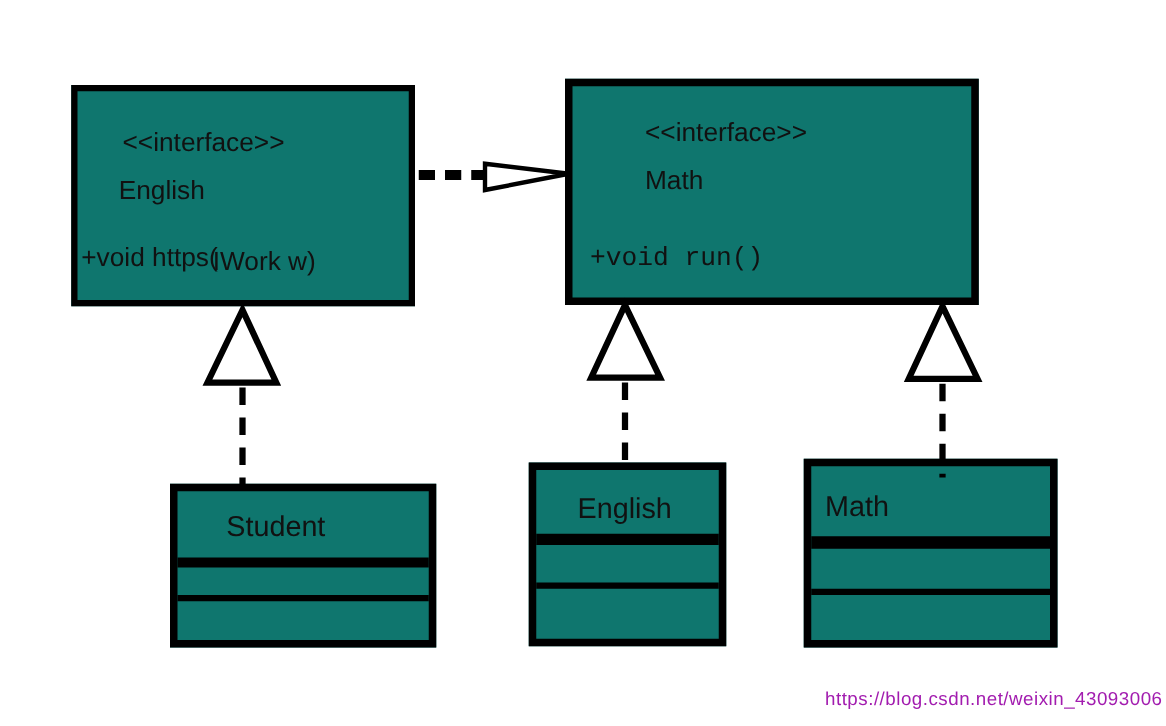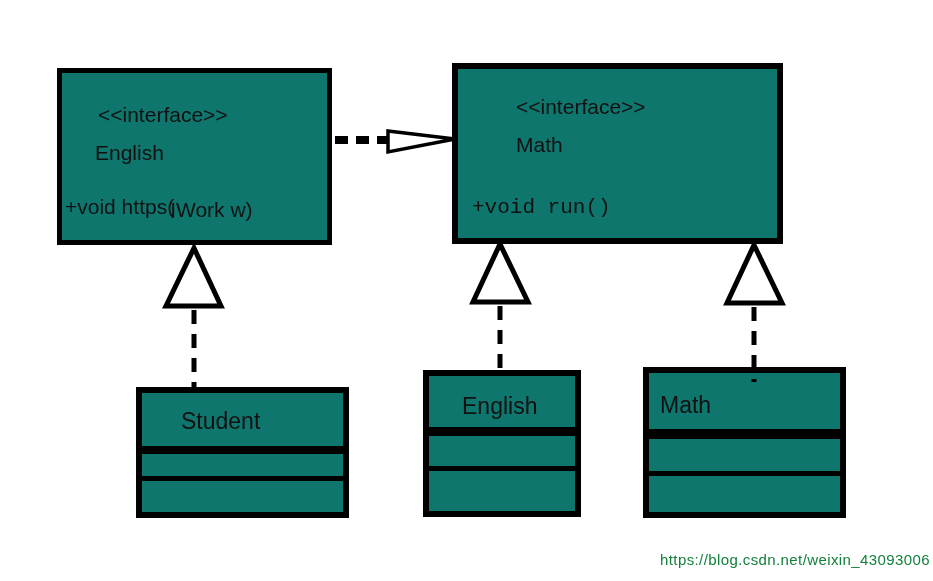--- a/index.html
+++ b/index.html
@@ -10,21 +10,21 @@
   .node{position:absolute;box-sizing:border-box;border:5px solid #000;background:#0f766e;}
   .node .txt{position:absolute;white-space:nowrap;font-size:21px;line-height:1.1;}
   .iface{border-width:5px;}
   .cls{border-width:6px;}
   .cls .title{position:absolute;white-space:nowrap;font-size:23px;line-height:1.1;}
   .divider{position:absolute;left:0;right:0;background:#000;}
   .param-shift{position:relative;top:3px;left:-4px;}
   .overlay{position:absolute;left:0;top:0;width:933px;height:581px;pointer-events:none;}
   .watermark{
     position:absolute;top:551px;right:3px;font-size:15px;letter-spacing:.4px;
-    color:#15803d;white-space:nowrap;
+    color:#a21caf;white-space:nowrap;
   }
 </style>
 </head>
 <body>
 
 <div class="canvas">
 
   <div class="node iface" style="left:57px;top:68px;width:275px;height:177px;">
     <div class="txt" style="left:36px;top:30px;">&lt;&lt;interface&gt;&gt;</div>
     <div class="txt" style="left:33px;top:68px;">English</div>

